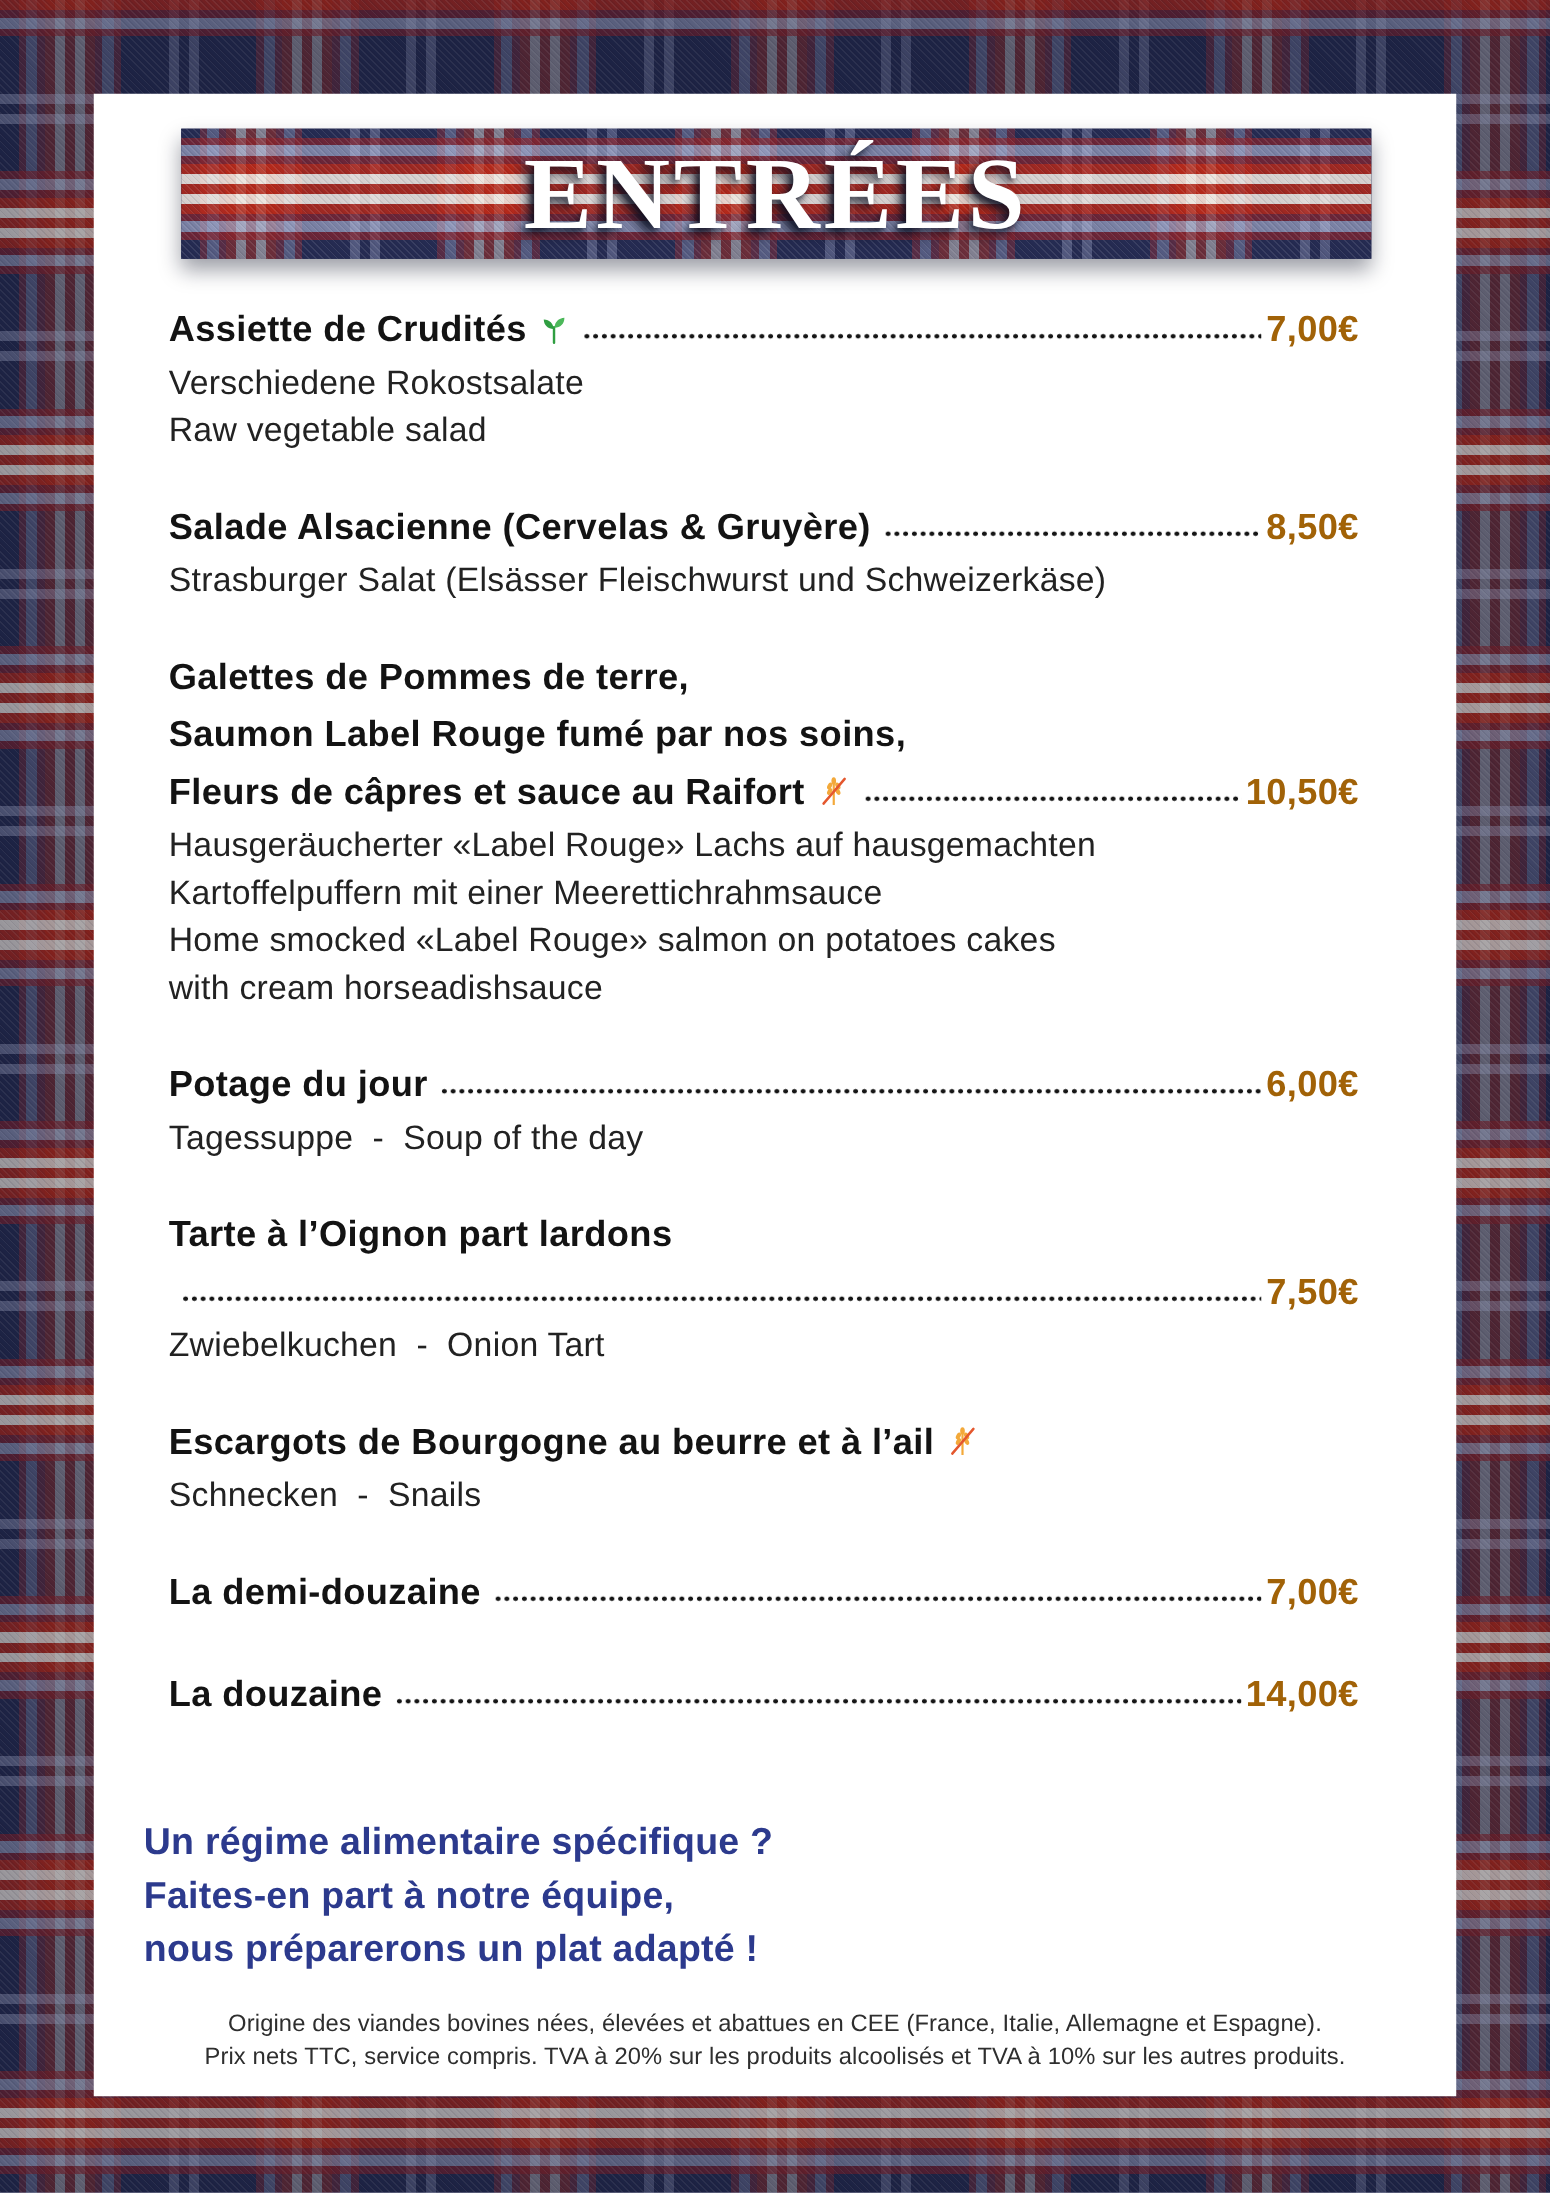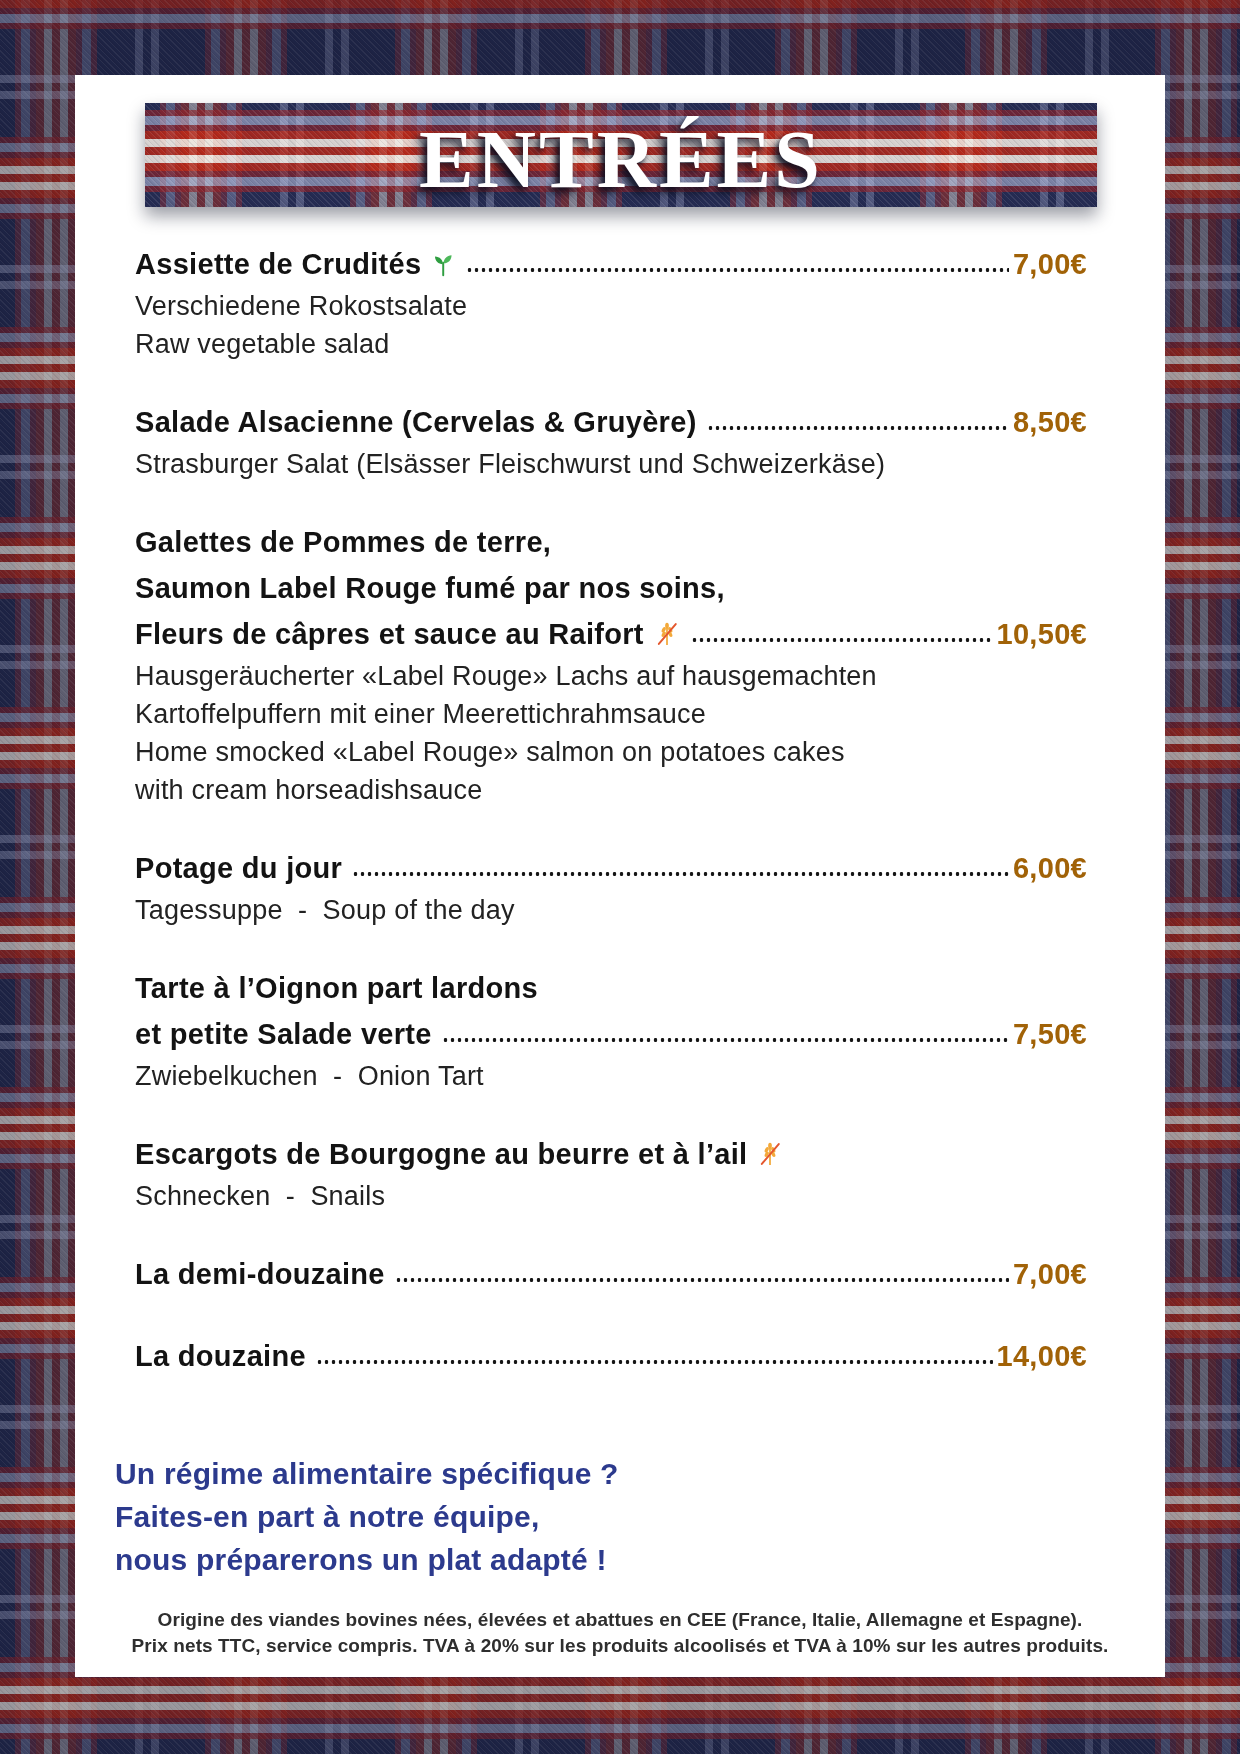--- a/index.html
+++ b/index.html
@@ -54,21 +54,21 @@
   }
   .page-bg::after{ 
     content:"";position:absolute;inset:0;background:rgba(14,17,38,0.30);
   }
   .card{
     position:absolute;left:75px;top:75px;right:75px;bottom:77px;
     background:#ffffff;z-index:2;display:flex;flex-direction:column;
   }
   .banner{
     margin:28px 68px 0 70px;height:104px;flex:0 0 auto;
-    display:flex;align-items:flex-end;justify-content:center;
+    display:flex;align-items:center;justify-content:center;
     box-shadow:0 9px 16px rgba(10,14,35,0.40);
   }
   .banner h1{
     margin:0;font-family:"Liberation Serif","DejaVu Serif",serif;
     font-size:82px;font-weight:700;letter-spacing:3px;color:#ffffff;
     text-shadow:-5px 6px 9px rgba(10,14,32,0.85), -2px 3px 4px rgba(10,14,32,0.55);
   }
   .content{
     flex:1 1 auto;padding:34px 78px 0 60px;
   }
@@ -89,21 +89,21 @@
   .desc{
     font-size:27px;font-weight:400;color:#222222;line-height:38px;letter-spacing:0.2px;
     white-space:pre-wrap;
   }
   .note{
     margin:10px 0 0 0;padding:0 40px;
     font-size:30px;font-weight:700;line-height:43px;color:#2c3a8d;letter-spacing:0.2px;
   }
   .footnote{
     text-align:center;margin:26px 0 18px 0;padding:0 14px;
-    font-size:19px;font-weight:700;color:#2e2e2e;line-height:26px;letter-spacing:0.1px;
+    font-size:19px;font-weight:400;color:#2e2e2e;line-height:26px;letter-spacing:0.1px;
   }
 </style>
 </head>
 <body>
 
 <div class="page-bg tartan"></div>
 
 <div class="card">
   <div class="banner tartan">
     <h1>ENTRÉES</h1>
@@ -165,21 +165,20 @@
           <span class="leader"></span>
           <span class="price">6,00€</span>
         </div>
         <div class="desc">Tagessuppe  -  Soup of the day</div>
       </div>
       <div class="item">
         <div class="name-line">
           <span class="item-name">Tarte à l’Oignon part lardons</span>
         </div>
         <div class="name-line">
-          <span class="item-name">et petite Salade verte</span>
           <span class="leader"></span>
           <span class="price">7,50€</span>
         </div>
         <div class="desc">Zwiebelkuchen  -  Onion Tart</div>
       </div>
       <div class="item">
         <div class="name-line">
           <span class="item-name">Escargots de Bourgogne au beurre et à l’ail</span>
           <span class="icon"><svg width="28" height="28" viewBox="0 0 24 24">
               <g fill="#f3a93a">

